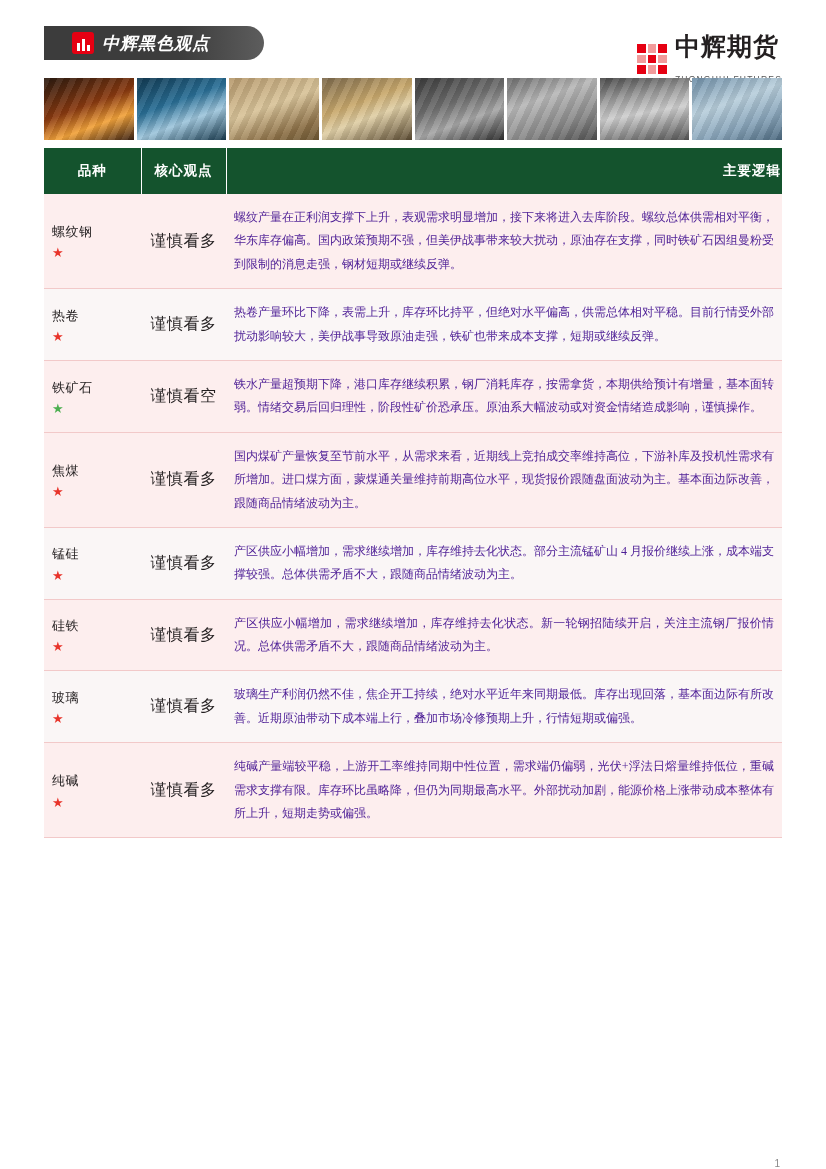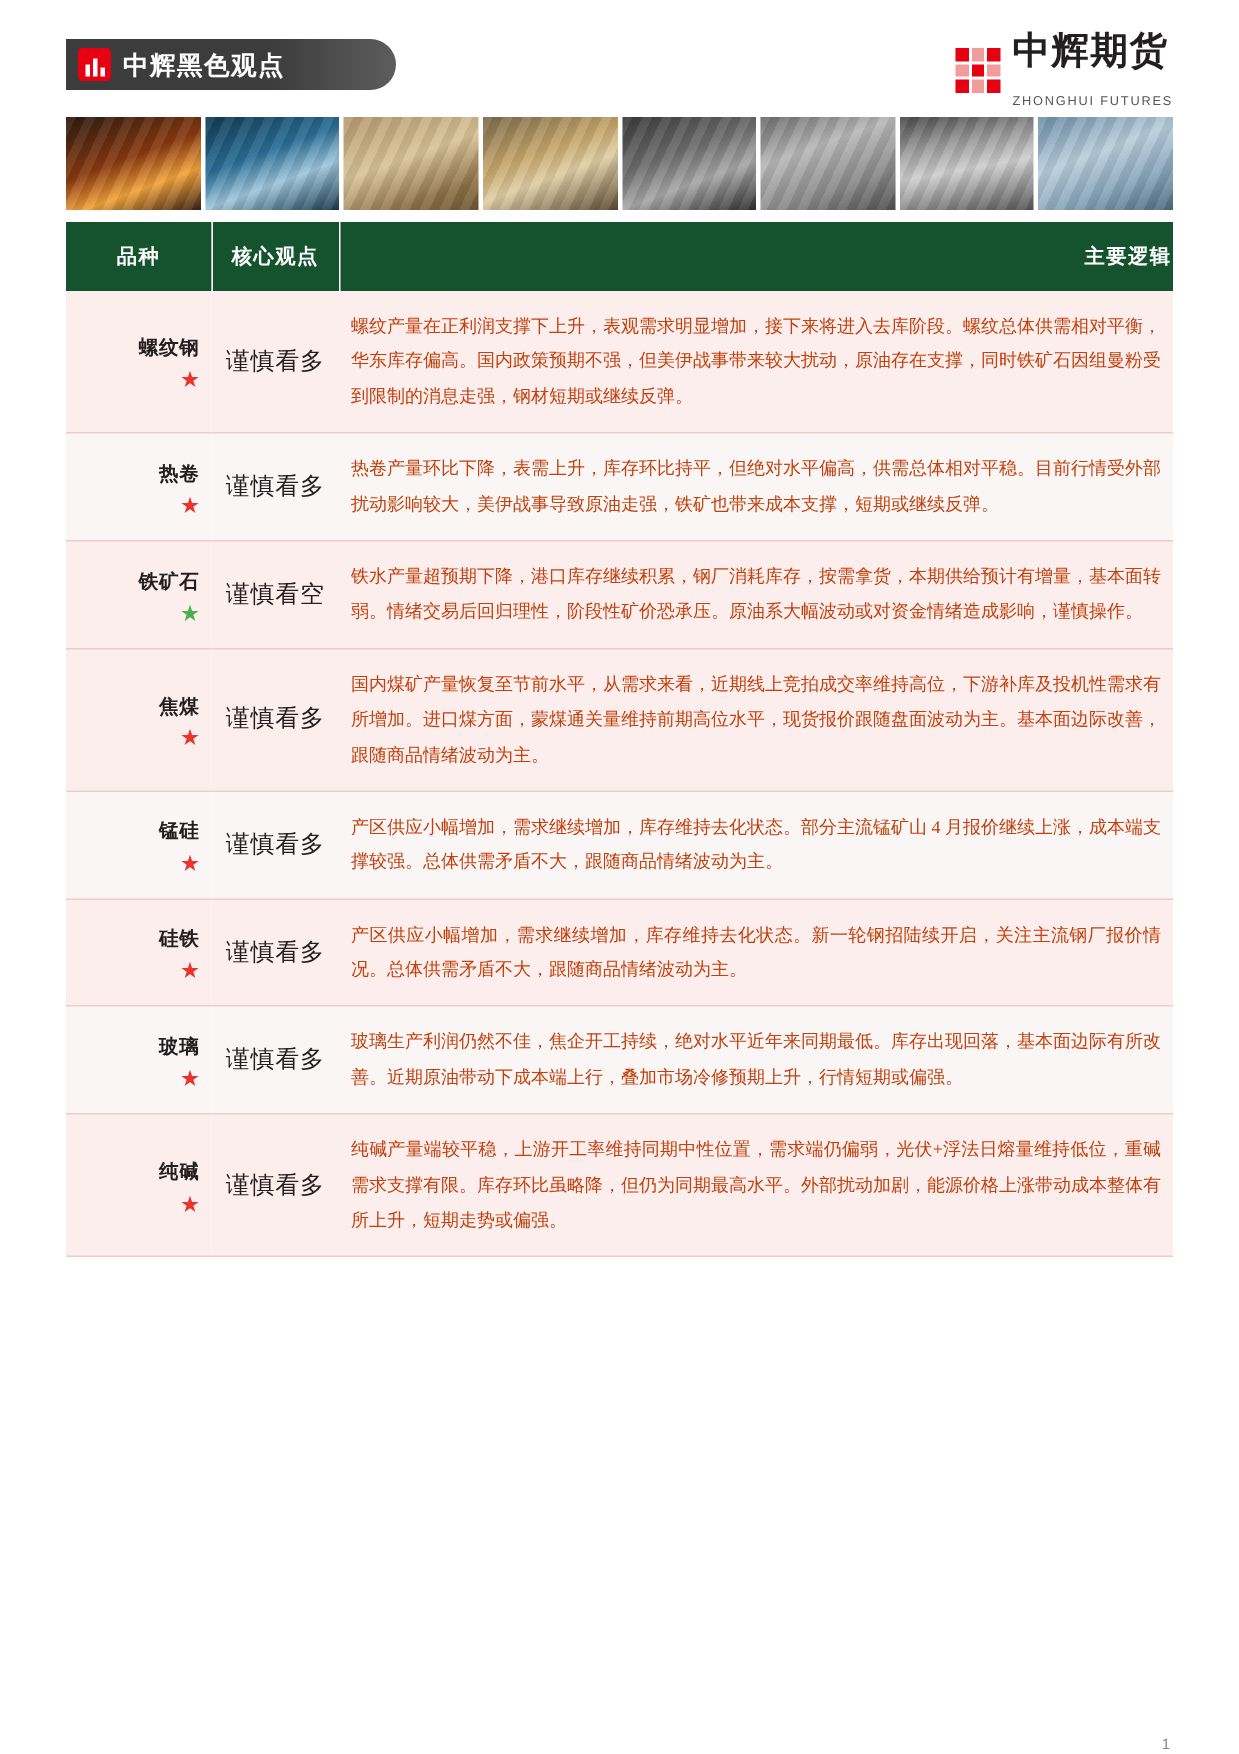--- a/index.html
+++ b/index.html
@@ -32,22 +32,23 @@
   .header-band {
     position: absolute;
     left: 0;
     top: 8px;
     width: 220px;
     height: 34px;
     background: linear-gradient(to right, #3c3c3c 0%, #3c3c3c 62%, #5d5d5d 100%);
     border-radius: 0 17px 17px 0;
     display: flex;
     align-items: center;
-    padding-left: 8px;
+    padding-left: 28px;
     box-sizing: border-box;
+    font-style: italic;
   }
   .band-icon {
     width: 22px;
     height: 22px;
     background: #e60012;
     border-radius: 3px;
     display: inline-flex;
     align-items: flex-end;
     justify-content: center;
     padding-bottom: 3px;
@@ -66,21 +67,21 @@
   .band-title {
     color: #ffffff;
     font-size: 17px;
     font-weight: bold;
     letter-spacing: 1px;
     font-family: "Liberation Sans", "DejaVu Sans", sans-serif;
   }
   .logo {
     position: absolute;
     right: 0;
-    top: 4px;
+    top: 16px;
     display: flex;
     align-items: center;
   }
   .logo-mark {
     width: 30px;
     height: 30px;
     display: grid;
     grid-template-columns: repeat(3, 1fr);
     grid-template-rows: repeat(3, 1fr);
     gap: 2px;
@@ -161,37 +162,37 @@
   table.main tbody tr.odd td { background: #fdeeee; }
   table.main tbody tr.even td { background: #faf6f6; }
 
   table.main tbody td {
     border-bottom: 1px solid #f2c9c9;
     vertical-align: middle;
     padding: 12px 8px;
     box-sizing: border-box;
   }
   td.variety {
-    text-align: right;
+    text-align: left;
     font-size: 13px;
-    font-weight: bold;
+    font-weight: normal;
     color: #231f20;
     line-height: 1.7;
     letter-spacing: 0.5px;
   }
   td.view {
     text-align: center;
     font-size: 16px;
     color: #231f20;
     letter-spacing: 0.5px;
   }
   td.logic {
     font-size: 12px;
     line-height: 1.95;
-    color: #c2410c;
+    color: #4c1d95;
     text-align: justify;
     padding-left: 14px;
     padding-right: 16px;
     margin-left: 41px;
   }
   .star {
     display: block;
     font-size: 13px;
     line-height: 1.2;
     margin-top: 2px;

